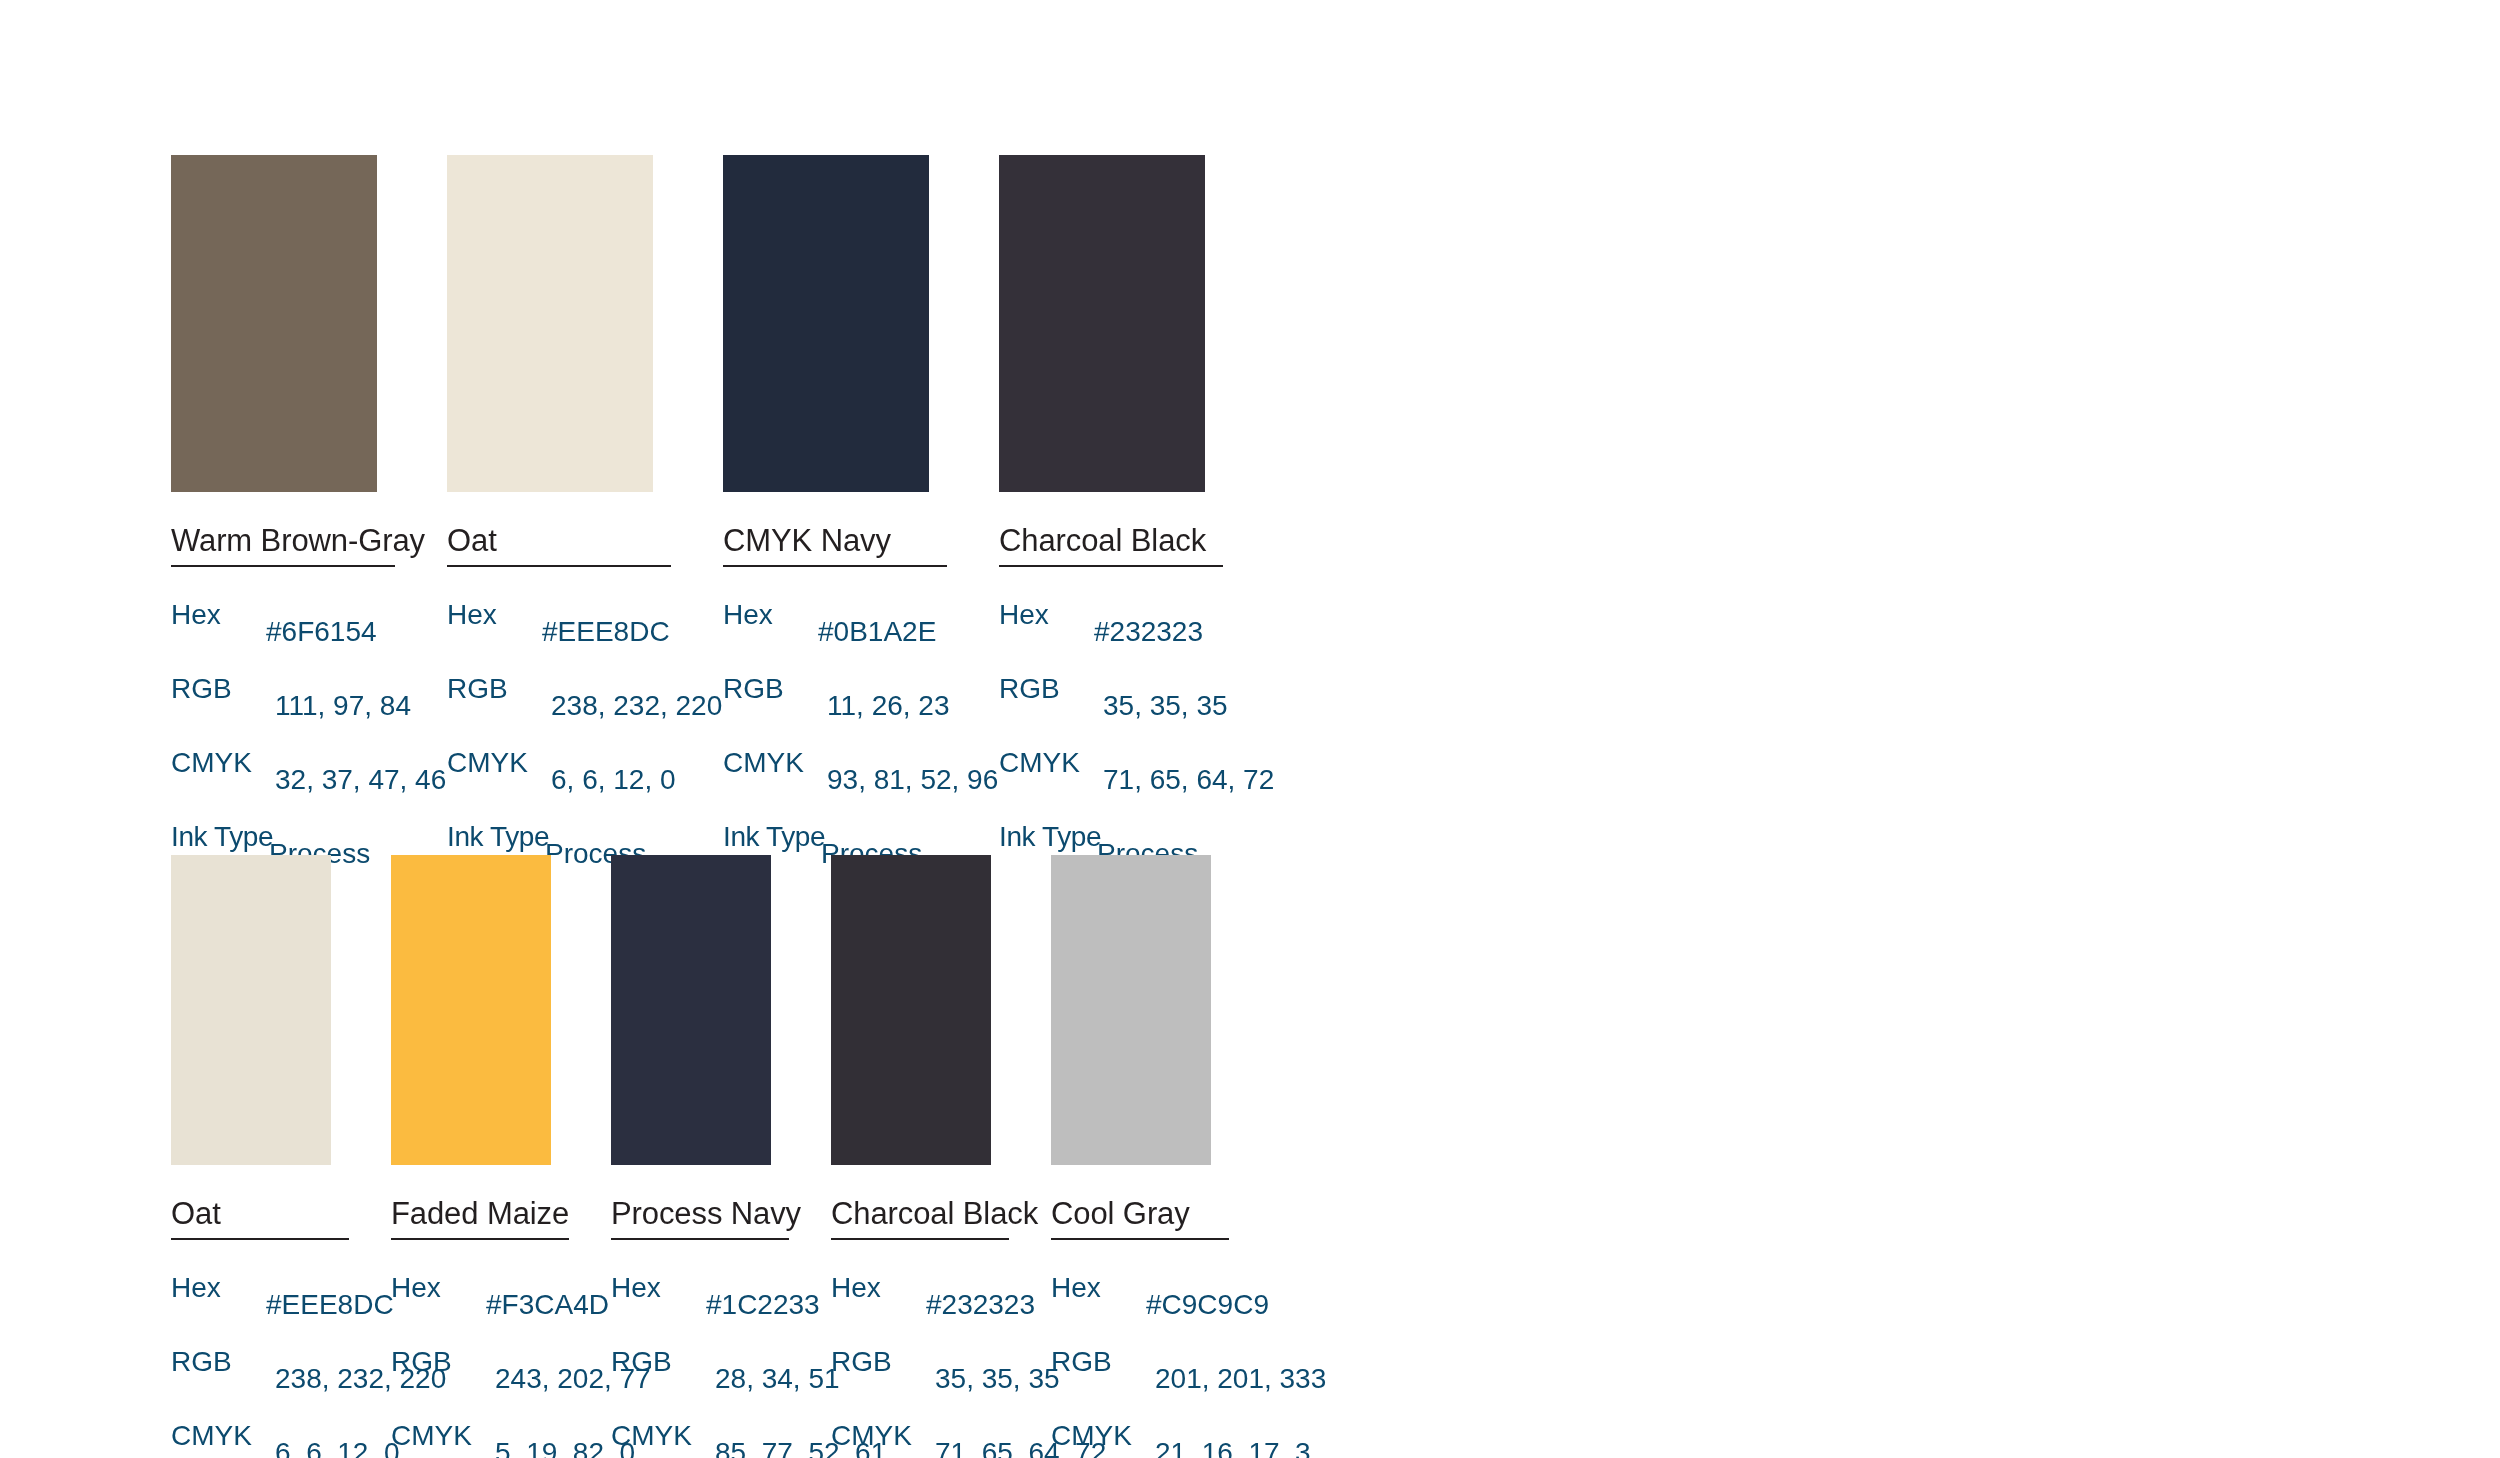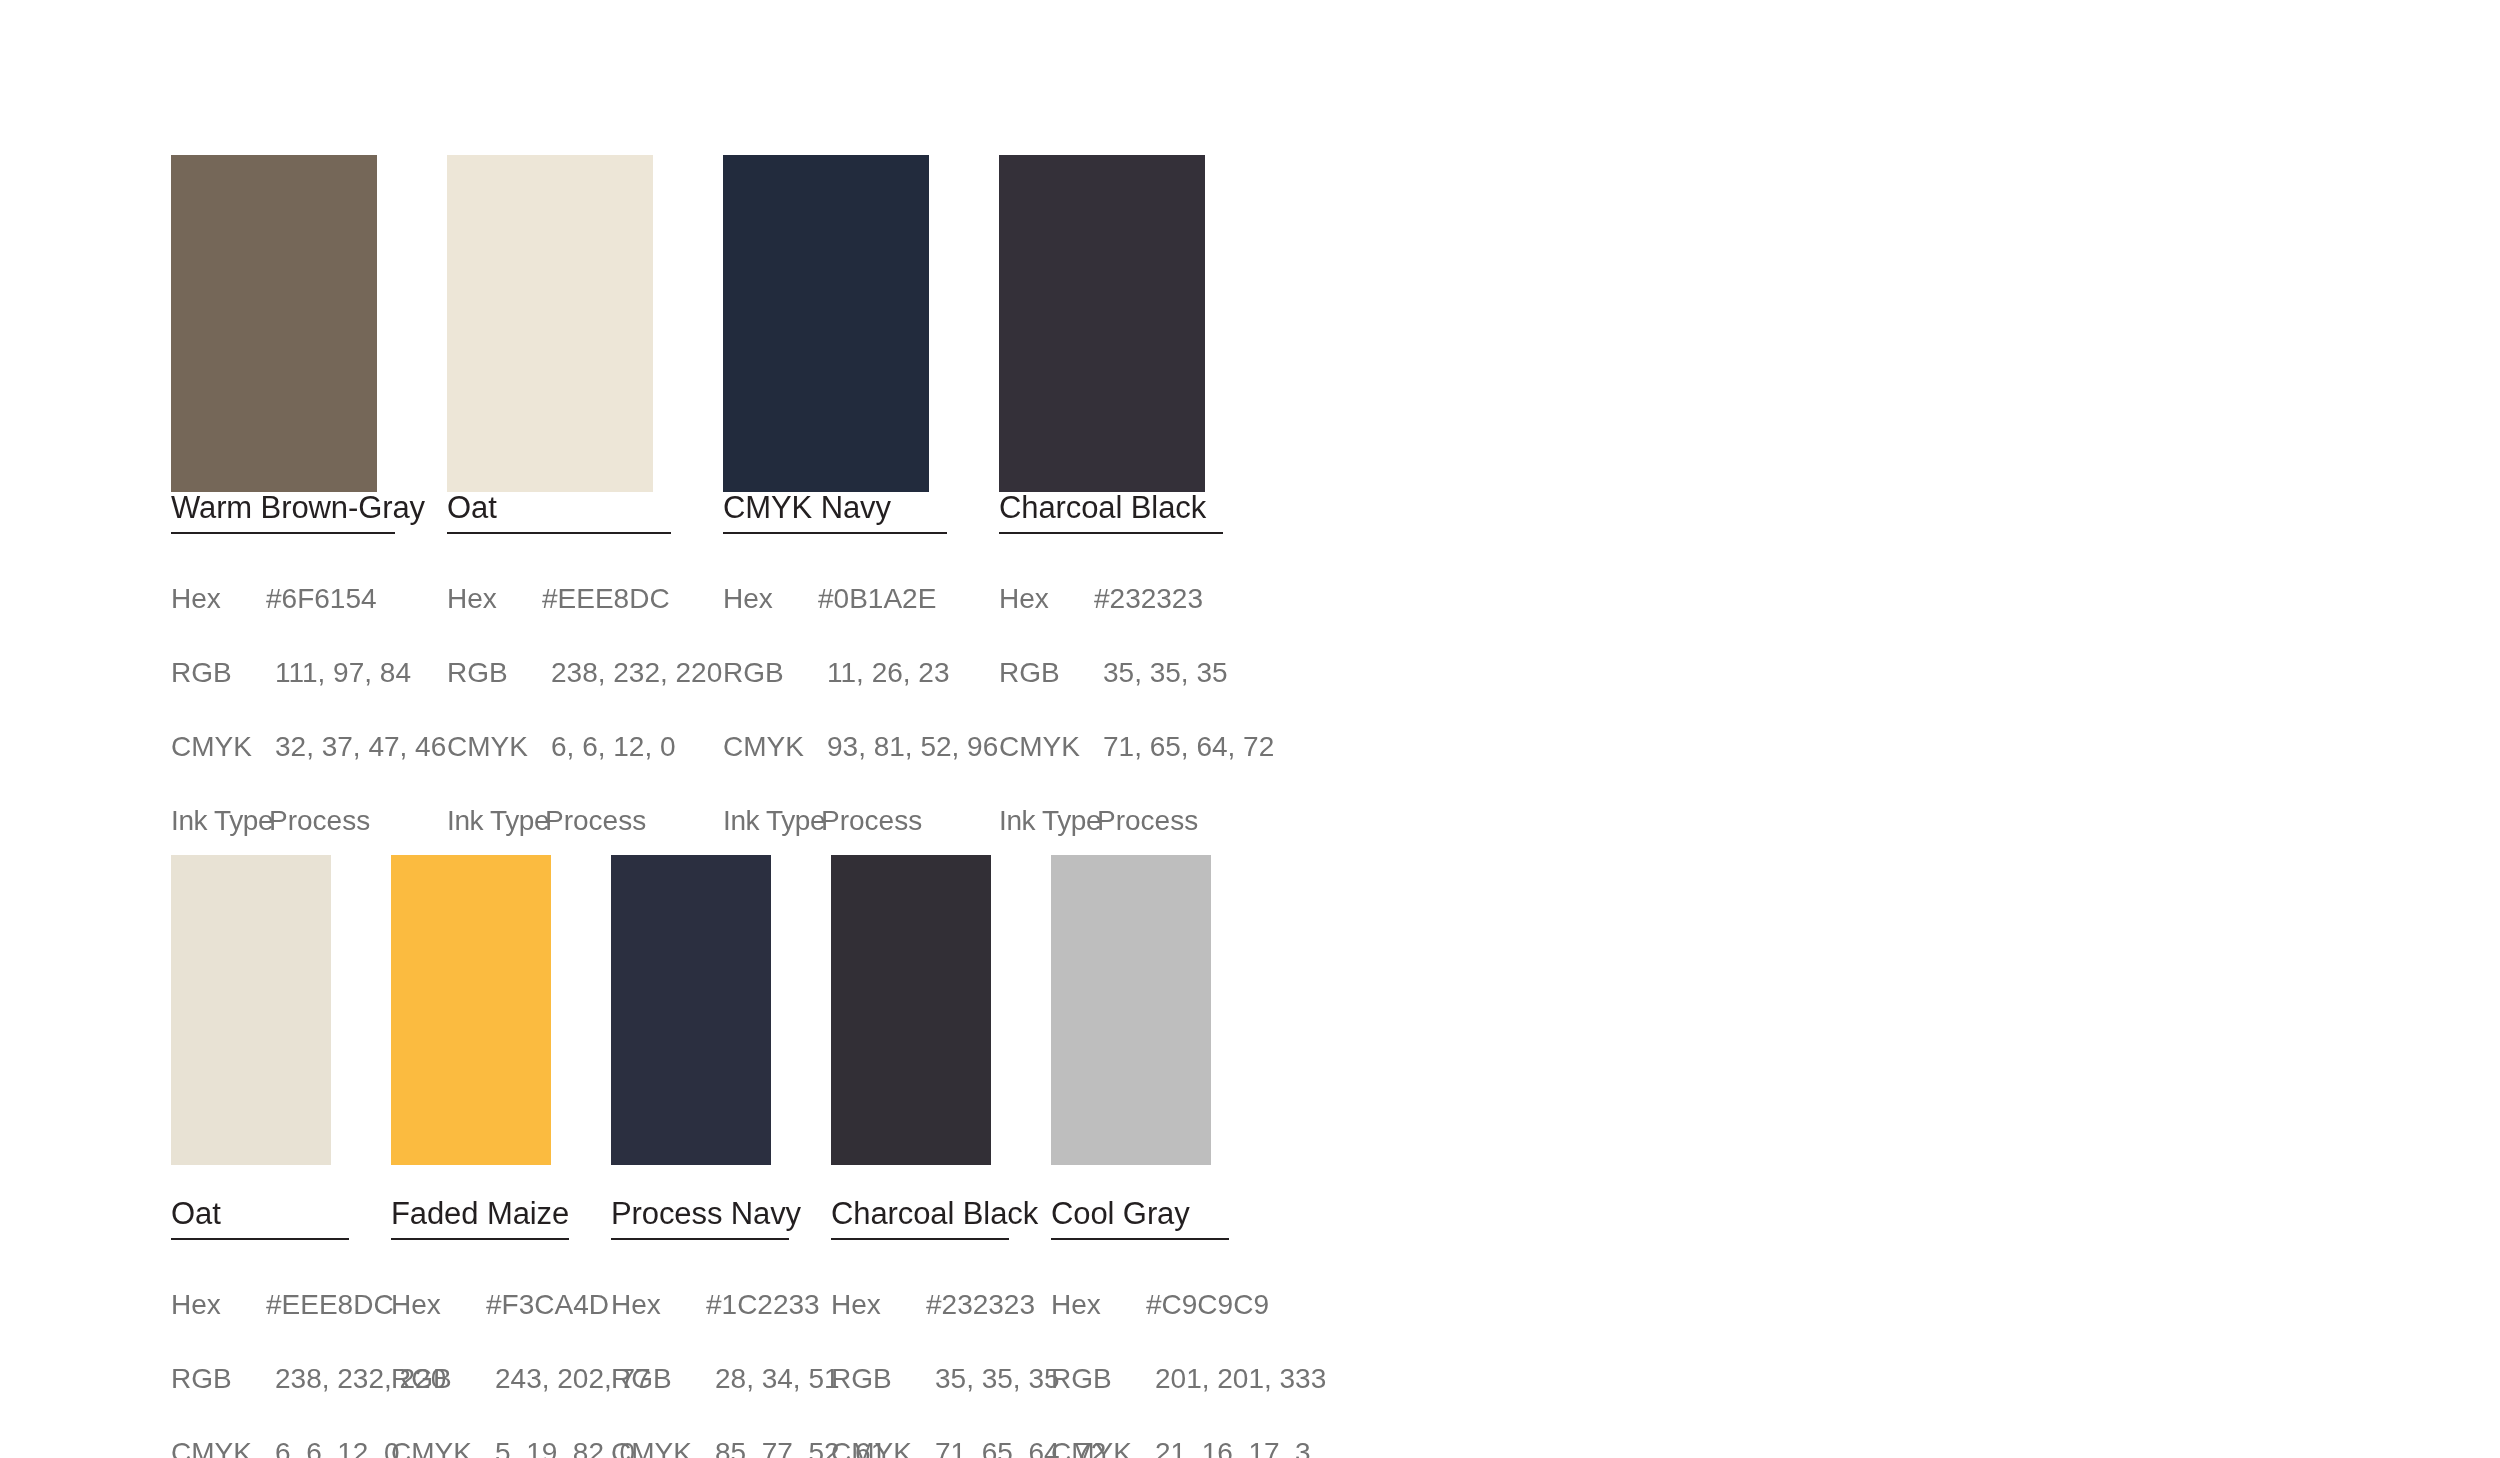--- a/index.html
+++ b/index.html
@@ -64,40 +64,41 @@
     font-size: 31px;
     font-weight: 400;
     line-height: 1.05;
     letter-spacing: -0.1px;
     color: #231f20;
     white-space: nowrap;
     padding-bottom: 7px;
     border-bottom: 2px solid #231f20;
   }
   .row-top .swatch-name {
+    margin-top: 33px;
     width: 224px;
   }
   .row-bottom .swatch-name {
     margin-top: 33px;
     width: 178px;
   }
 
   .spec-table {
     margin-top: 13px;
     display: flex;
     flex-direction: column;
     gap: 5px;
   }
   .spec-row {
     display: flex;
-    align-items: flex-end;
+    align-items: center;
     white-space: nowrap;
     font-size: 28px;
     line-height: 1.26;
-    color: #737373;
+    color: #0c4a6e;
   }
   .spec-label {
     width: 95px;
     flex: 0 0 95px;
     font-size: 28px;
   }
   .spec-value {
     font-size: 28px;
     margin-top: 34px;
   }

